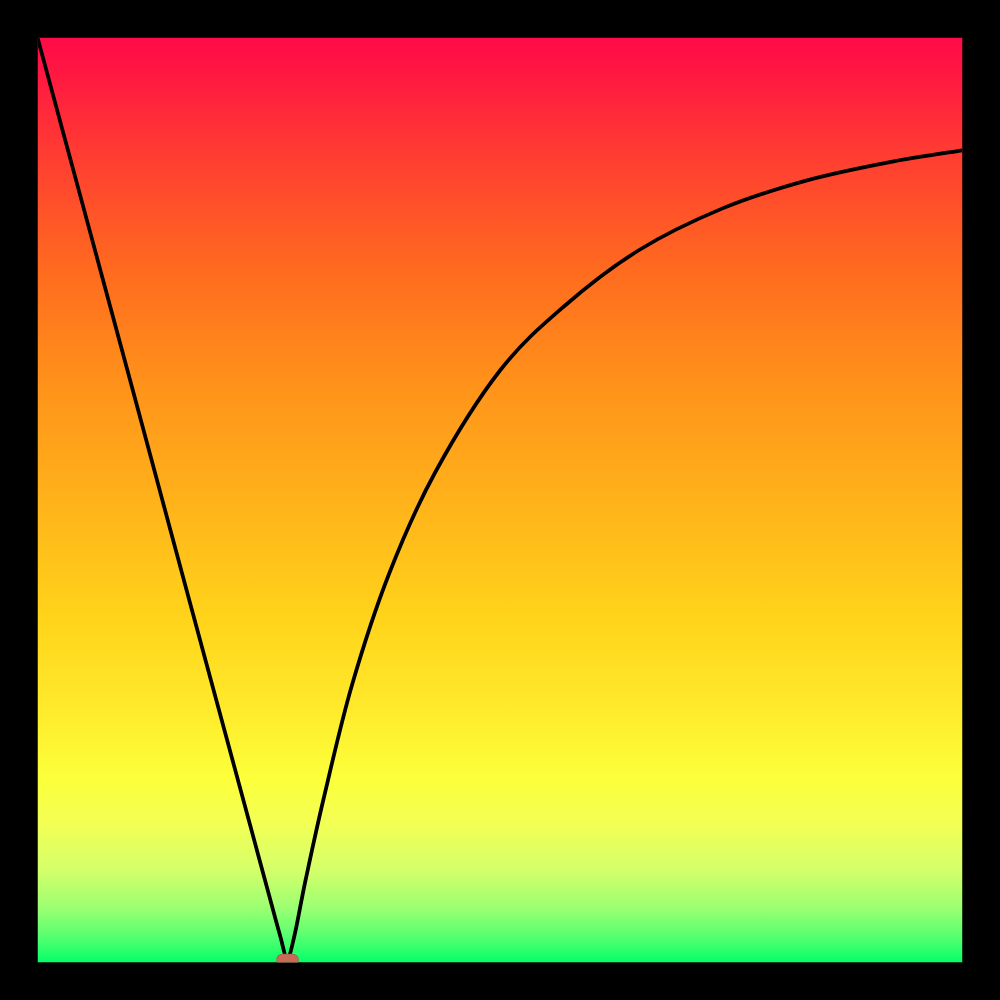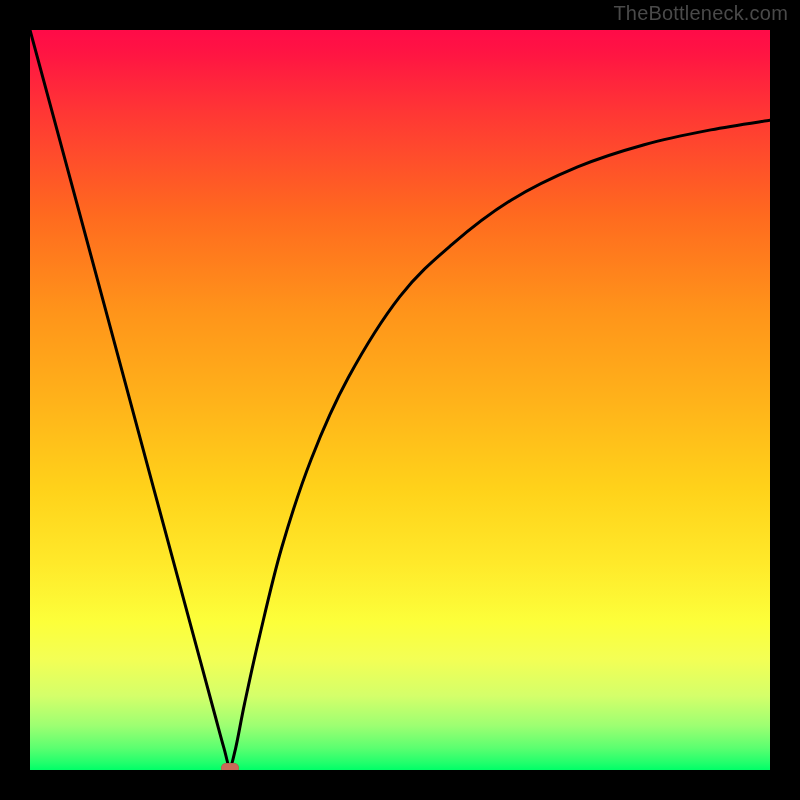--- a/index.html
+++ b/index.html
@@ -75,21 +75,20 @@
     background: #c96a58;
     transform: translate(-50%, -50%);
     z-index: 5;
     box-shadow: 0 0 0 0.5px rgba(0,0,0,0.15) inset;
   }
 </style>
 </head>
 <body>
 
 <div class="frame">
-  <div class="attribution">TheBottleneck.com</div>
 
   <div class="plot-area">
     <div class="gradient"></div>
 
     <svg class="curve" viewBox="0 0 740 740" preserveAspectRatio="none">
       <path id="curve-path" d="M 0.00 0.00 C 6.17 22.82, 24.67 91.27, 37.00 136.90 C 49.33 182.53, 61.67 228.04, 74.00 273.80 C 86.33 319.56, 98.67 365.68, 111.00 411.44 C 123.33 457.20, 138.13 511.83, 148.00 548.34 C 157.87 584.85, 164.03 607.66, 170.20 630.48 C 176.37 653.30, 181.05 670.69, 185.00 685.24 C 188.95 699.79, 191.41 709.29, 193.88 717.80 C 196.35 726.31, 197.83 736.30, 199.80 736.30 C 201.77 736.30, 203.25 728.28, 205.72 717.80 C 208.19 707.32, 210.65 691.90, 214.60 673.40 C 218.55 654.90, 223.23 632.70, 229.40 606.80 C 235.57 580.90, 242.97 547.60, 251.60 518.00 C 260.23 488.40, 270.10 457.57, 281.20 429.20 C 292.30 400.83, 303.40 374.93, 318.20 347.80 C 333.00 320.67, 352.73 288.60, 370.00 266.40 C 387.27 244.20, 403.30 230.63, 421.80 214.60 C 440.30 198.57, 460.03 183.15, 481.00 170.20 C 501.97 157.25, 525.40 146.15, 547.60 136.90 C 569.80 127.65, 592.00 120.87, 614.20 114.70 C 636.40 108.53, 659.83 103.97, 680.80 99.90 C 701.77 95.83, 730.13 91.88, 740.00 90.28" fill="none" stroke="#000" stroke-width="3" stroke-linecap="round"></path>
     </svg>
 
     <div class="min-marker" id="min-marker" style="left: 199.8px; top: 737.78px; background: rgb(201, 106, 88);"></div>
   </div>

